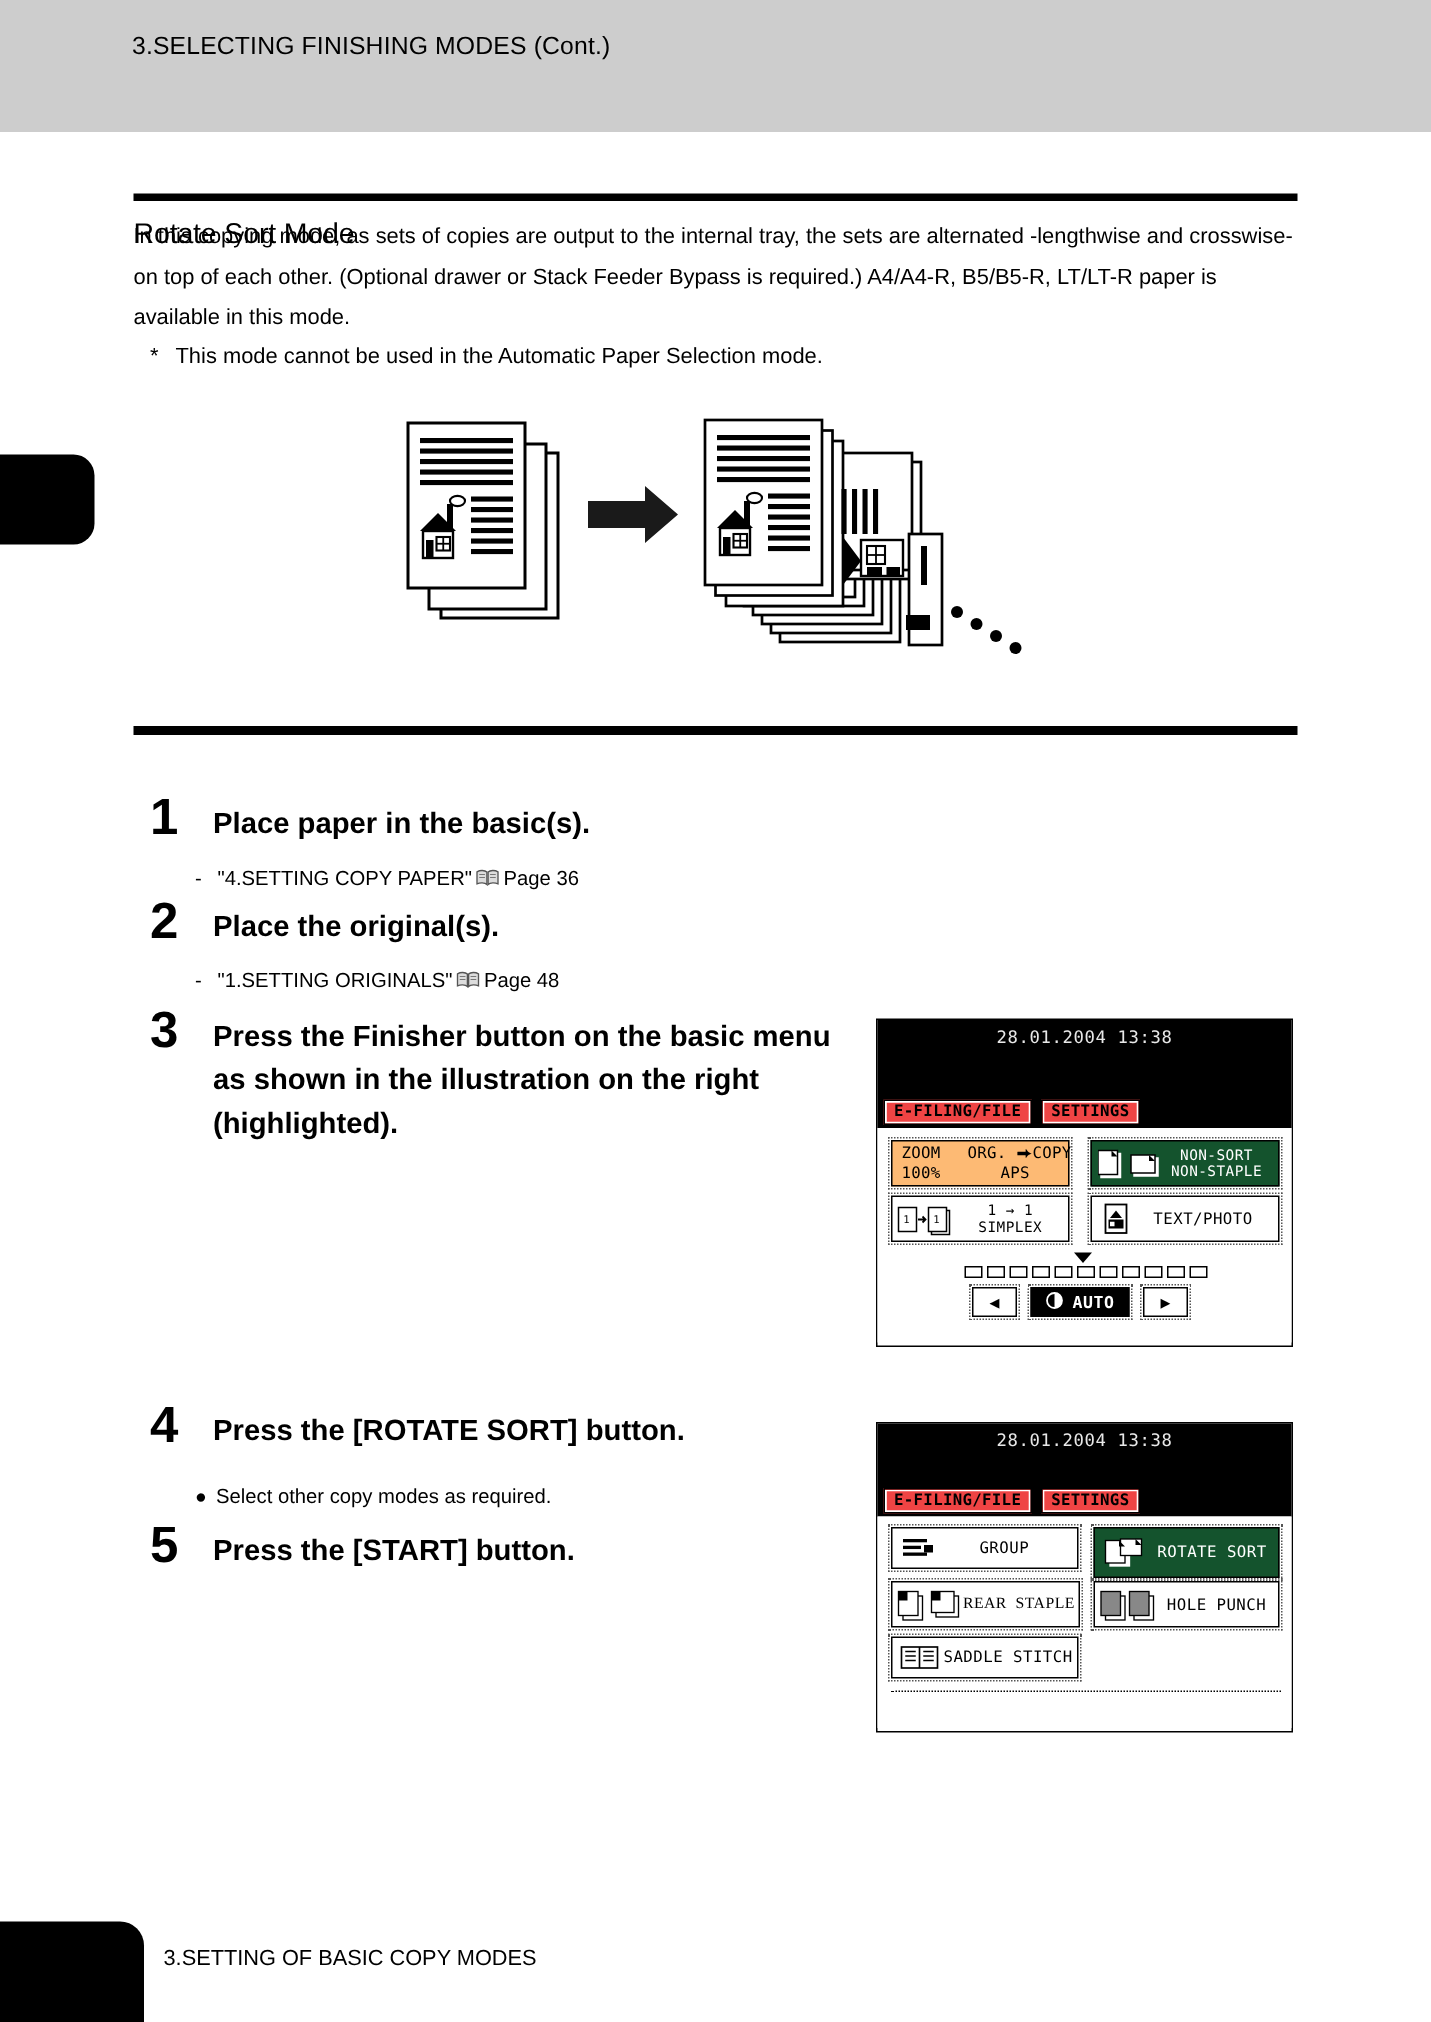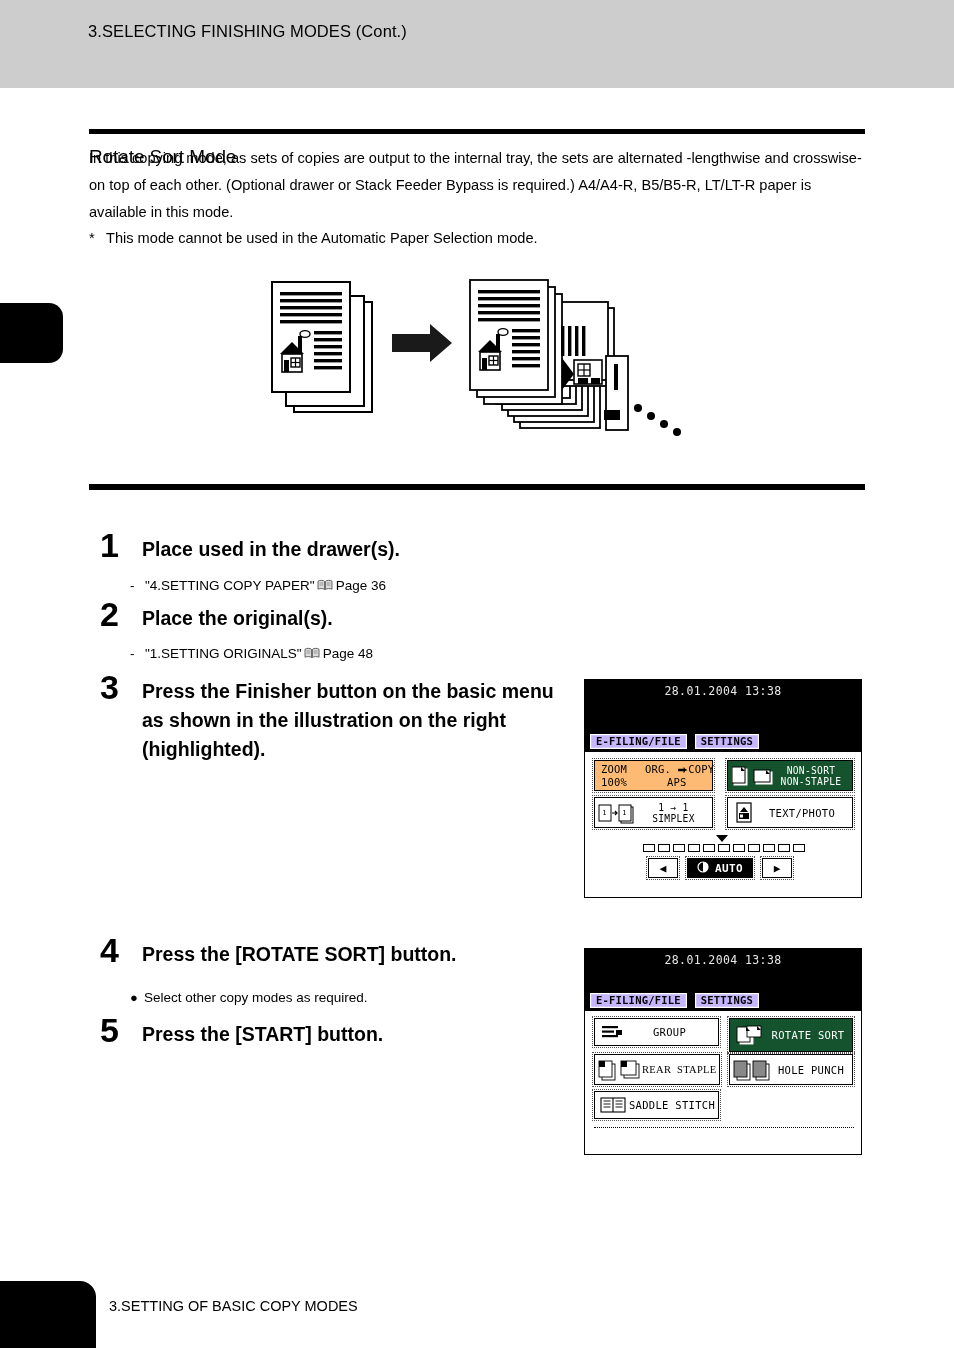--- a/index.html
+++ b/index.html
@@ -75,21 +75,21 @@
   .body-para {
     position: absolute;
     left: 89px;
     top: 145px;
     width: 778px;
     font-size: 14.6px;
     line-height: 27px;
   }
   .note-line {
     position: absolute;
-    left: 89px;
+    left: 100px;
     top: 226px;
     width: 778px;
     font-size: 14.6px;
     line-height: 24px;
   }
   .note-line .star {
     display: inline-block;
     width: 17px;
   }
 
@@ -171,21 +171,21 @@
     color: #e8e8e8;
   }
   .lcd-tabs {
     position: absolute;
     left: 4px;
     bottom: 2px;
     display: flex;
     gap: 6px;
   }
   .lcd-tab {
-    background: #c4b5fd;
+    background: #ef4444;
     color: #000;
     border: 1.4px solid #000;
     padding: 1px 6px 2px 6px;
     font-size: 10.5px;
     font-weight: bold;
     letter-spacing: 0.2px;
     box-shadow: inset 0 0 0 1.2px #fff;
     white-space: nowrap;
   }
   .lcd-body {
@@ -430,21 +430,21 @@
       <circle cx="402" cy="152" r="4"></circle>
       <circle cx="415" cy="160" r="4"></circle>
     </g>
   </svg>
 </div>
 
 <div class="rule-thick-bottom"></div>
 
 <div class="step" style="left:100px; top:535px;">
   <span class="step-num">1</span>
-  <span class="step-text" style="width:430px;">Place used in the drawer(s).</span>
+  <span class="step-text" style="width:430px;">Place paper in the basic(s).</span>
 </div>
 <div class="sub-note" style="left:130px; top:576px;">
   <span class="dash">-</span><span>"4.SETTING COPY PAPER"</span><span class="book-icon"><svg width="16" height="12" viewBox="0 0 16 12">
         <path d="M1 2.2 C3 1, 6.2 1, 7.6 2.4 L7.6 10.6 C6.2 9.3, 3 9.3, 1 10.2 Z" fill="#ddd" stroke="#555" stroke-width="0.9"></path>
         <path d="M15 2.2 C13 1, 9.8 1, 8.4 2.4 L8.4 10.6 C9.8 9.3, 13 9.3, 15 10.2 Z" fill="#ddd" stroke="#555" stroke-width="0.9"></path>
         <line x1="2.5" y1="4" x2="6.3" y2="4" stroke="#777" stroke-width="0.7"></line>
         <line x1="2.5" y1="6" x2="6.3" y2="6" stroke="#777" stroke-width="0.7"></line>
         <line x1="9.7" y1="4" x2="13.5" y2="4" stroke="#777" stroke-width="0.7"></line>
         <line x1="9.7" y1="6" x2="13.5" y2="6" stroke="#777" stroke-width="0.7"></line>
       </svg></span><span>Page 36</span>

